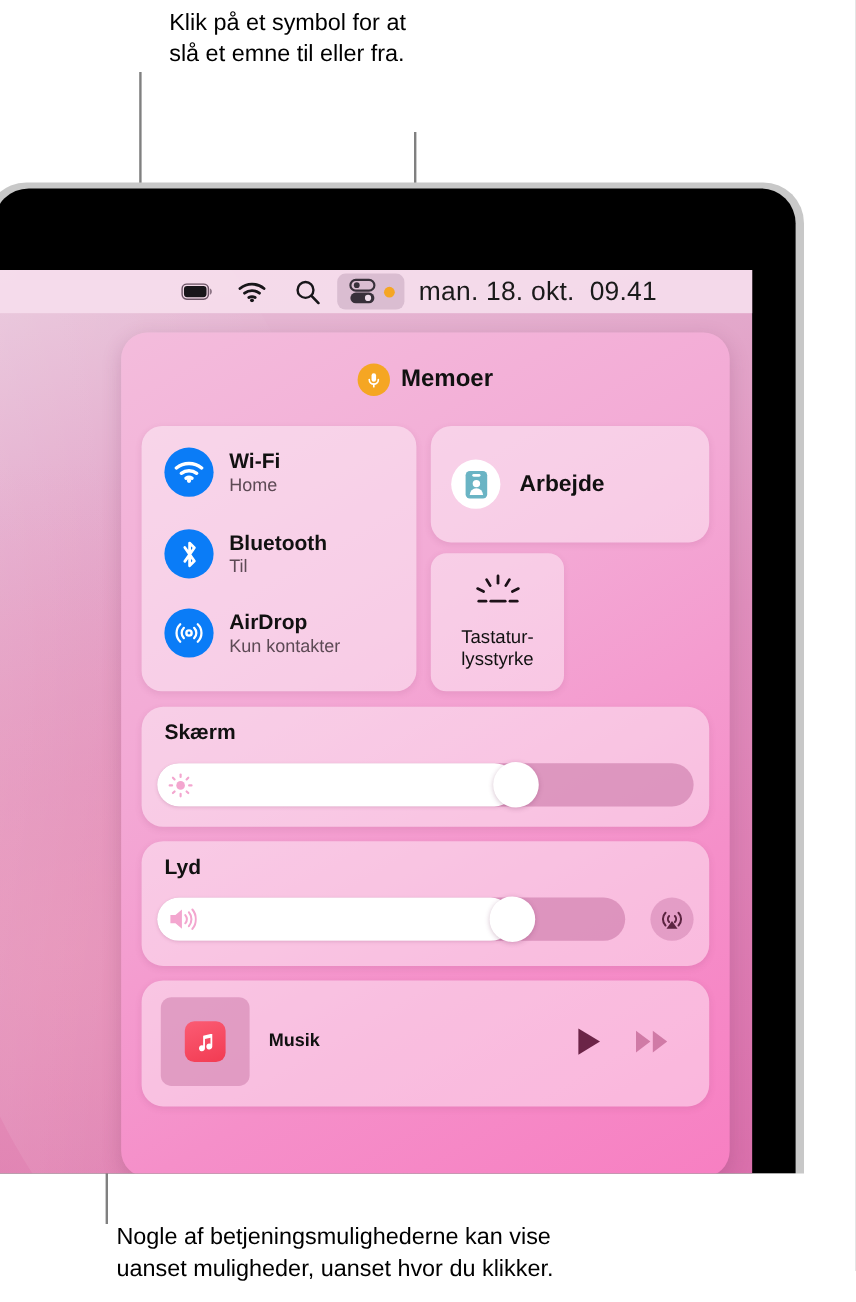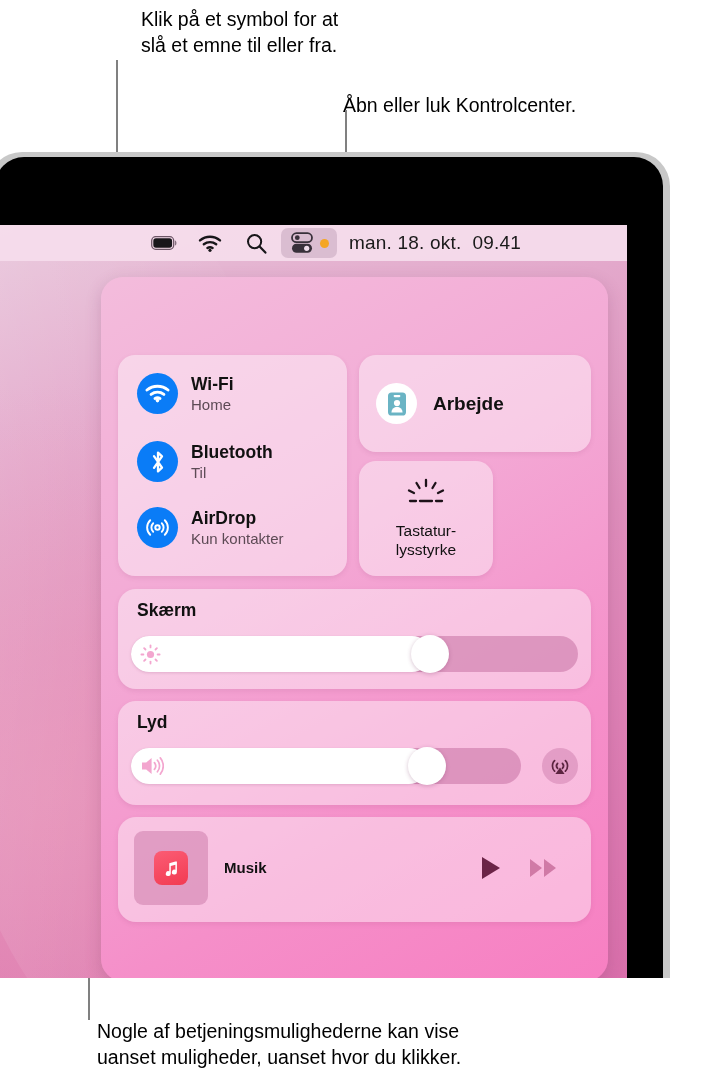--- a/index.html
+++ b/index.html
@@ -77,21 +77,21 @@
   #mb-wifi { width: 46px; }
   #mb-search { width: 46px; }
   #mb-cc {
     width: 56px; height: 30px; border-radius: 7px;
     background: rgba(180,150,175,0.42);
     display:flex; align-items:center; justify-content:center; gap:4px;
     margin-left: 2px;
   }
   #mb-dot { width: 9px; height: 9px; border-radius: 50%; background: #f5a623; margin-left: 2px;}
   #mb-clock {
-    margin-left: 12px; color: #1a1a1a; font-size: 19px;
+    margin-left: 12px; color: #1a1a1a; font-size: 22px;
     letter-spacing: 0.2px; white-space: pre;
   }
 
   
   #cc {
     position: absolute;
     left: 106px; top: 52px;
     width: 507px; height: 704px;
     border-radius: 22px;
     background: linear-gradient(150deg, #f3bcdc 0%, #f3a9d5 38%, #f58fc9 72%, #f77fc2 100%);
@@ -134,22 +134,22 @@
   #tile-focus { left: 258px; top: 78px; width: 232px; height: 97px;
      display:flex; align-items:center; padding-left: 17px; gap: 16px;}
   #focus-ic {
     width: 41px;height:41px;border-radius:50%;background:#fff;
     display:flex;align-items:center;justify-content:center; flex:none;
   }
   #focus-label { font-size: 19px; font-weight: bold; color:#111; }
 
   
   .tile-sm {
-    position:absolute; top: 184px; width: 134px; height: 115px;
-    display:flex;flex-direction:column;align-items:center;justify-content:center; gap: 10px;
+    position:absolute; top: 184px; width: 111px; height: 115px;
+    display:flex;flex-direction:column;align-items:center;justify-content:center; gap: 10px; border-radius: 13px;
   }
   #tile-kb { left: 258px; }
   #tile-mir { left: 379px; }
   .sm-label {
     font-size: 15.5px; color:#111; text-align:center; line-height:18.5px;
     white-space: pre-line; font-weight: 500;
   }
 
   
   .mod {
@@ -202,21 +202,20 @@
   #music-next { position:absolute; right: 32px; top: 40px; }
 </style>
 </head>
 <body>
 
 <div id="root">
 
   <div class="callout" id="callout-top-left">Klik på et symbol for at
 slå et emne til eller fra.</div>
 
-  <div class="callout" id="callout-top-right">Åbn eller luk Kontrolcenter.</div>
 
   <div class="callout" id="callout-bottom">Nogle af betjeningsmulighederne kan vise
 uanset muligheder, uanset hvor du klikker.</div>
 
   <div class="leader" style="left:116px; top:60px; width:2px; height:344px;"></div>
   <div class="leader" style="left:116px; top:402px; width:26px; height:2px;"></div>
 
   <div class="leader" style="left:345px; top:110px; width:2px; height:118px;"></div>
 
   <div class="leader" style="left:88px; top:620px; width:52px; height:2px;"></div>
@@ -264,20 +263,30 @@
               <circle cx="16.7" cy="17.3" r="2.6" fill="#eedcea"></circle>
             </svg>
             <span id="mb-dot"></span>
           </div>
 
           <div id="mb-clock">man. 18. okt.  09.41</div>
         </div>
 
         <div id="cc">
 
+          <div id="cc-header">
+            <span id="memo-icon">
+              <svg width="15" height="15" viewBox="0 0 15 15">
+                <rect x="5.6" y="2" width="3.8" height="7.2" rx="1.9" fill="#fff"></rect>
+                <path d="M3.7 7.3 a3.8 3.8 0 0 0 7.6 0" fill="none" stroke="#fff" stroke-width="1.4" stroke-linecap="round"></path>
+                <line x1="7.5" y1="11" x2="7.5" y2="13.2" stroke="#fff" stroke-width="1.4" stroke-linecap="round"></line>
+              </svg>
+            </span>
+            <span id="memo-label">Memoer</span>
+          </div>
 
           <div class="tile" id="tile-focus">
             <span id="focus-ic">
               <svg width="22" height="26" viewBox="0 0 22 26">
                 <rect x="2" y="1.5" width="18" height="23" rx="3.6" fill="#6ab4c4"></rect>
                 <rect x="7.6" y="4" width="6.8" height="2.2" rx="1.1" fill="#fff"></rect>
                 <circle cx="11" cy="12" r="3.1" fill="#fff"></circle>
                 <path d="M5.4 21.4 a5.6 5.6 0 0 1 11.2 0z" fill="#fff"></path>
               </svg>
             </span>

